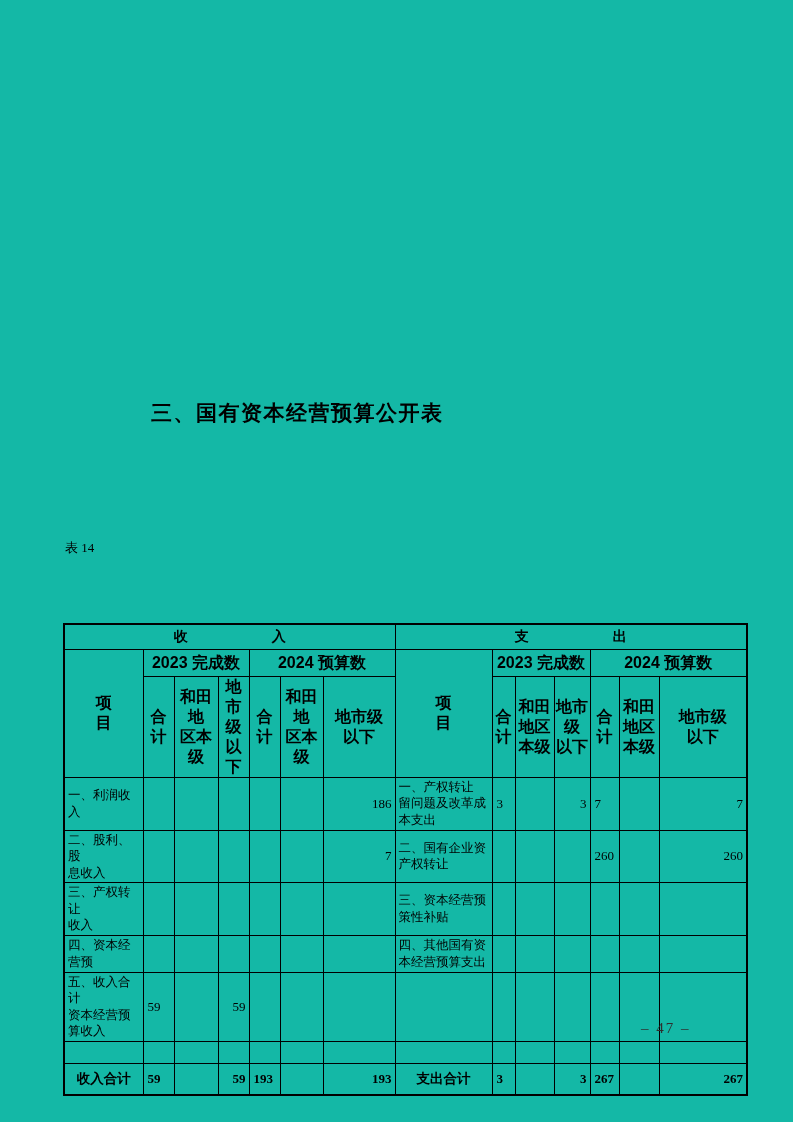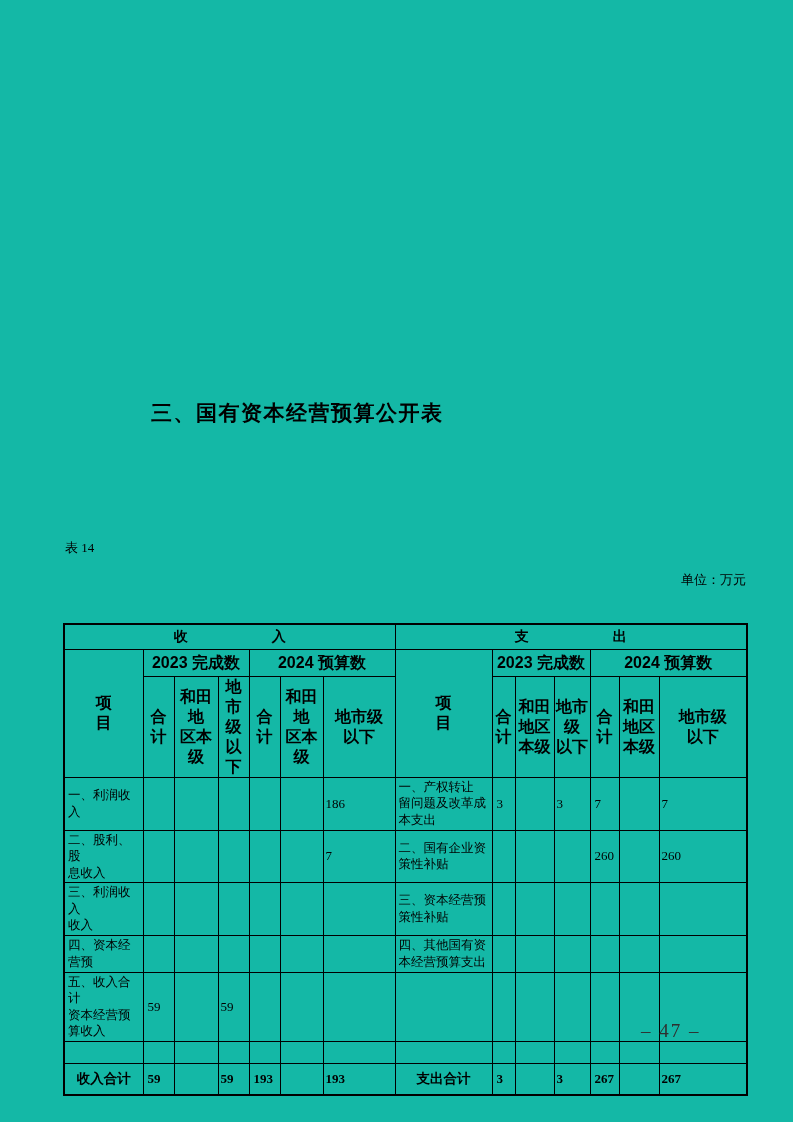--- a/index.html
+++ b/index.html
@@ -42,39 +42,38 @@
   .budget-table td {
     font-size:13px; padding:0 2px;
     font-family:"Liberation Serif","DejaVu Serif",serif;
   }
   td.item {
     font-size:12.5px; text-align:left; white-space:pre-line;
     line-height:1.32; padding:1px 2px 1px 3px;
   }
   td.num-l { text-align:left;  padding-left:4px; }
   td.num-c { text-align:center; }
-  td.num-r { padding-right:3px; }
+  td.num-r { text-align:right; padding-right:3px; }
   tr.total td { font-weight:bold; }
   tr.total td.item {
     font-family:"Liberation Sans","DejaVu Sans",sans-serif;
     text-align:center; font-size:13.5px; white-space:normal; padding:0;
   }
   .page-number {
     position:absolute; left:641px; top:1020px;
-    font-size:19px; letter-spacing:2px; color:#2f2f2f;
+    font-size:15px; letter-spacing:2px; color:#2f2f2f;
   }
 </style>
 </head>
 <body>
 
 <div class="page">
 
   <div class="section-heading">三、国有资本经营预算公开表</div>
   <div class="table-label">表 14</div>
-  <div class="unit-note">单位：万元</div>
 
   <table class="budget-table">
     <colgroup>
       <col style="width:79px">
         <col style="width:31px">
         <col style="width:44px">
         <col style="width:31px">
       <col style="width:31px">
         <col style="width:43px">
         <col style="width:72px">
@@ -155,31 +154,31 @@
     <tr style="height:37px">
       <td class="item">二、股利、股
 息收入</td>
       <td class="num-l"></td>
       <td class="num-c"></td>
       <td class="num-r"></td>
       <td class="num-l"></td>
       <td class="num-c"></td>
       <td class="num-r">7</td>
       <td class="item">二、国有企业资
-策性补贴</td>
+产权转让</td>
       <td class="num-l"></td>
       <td class="num-c"></td>
       <td class="num-r"></td>
       <td class="num-l">260</td>
       <td class="num-c"></td>
       <td class="num-r">260</td>
     </tr>
 
     <tr style="height:40px">
-      <td class="item">三、利润收入
+      <td class="item">三、产权转让
 收入</td>
       <td class="num-l"></td>
       <td class="num-c"></td>
       <td class="num-r"></td>
       <td class="num-l"></td>
       <td class="num-c"></td>
       <td class="num-r"></td>
       <td class="item">三、资本经营预
 策性补贴</td>
       <td class="num-l"></td>

